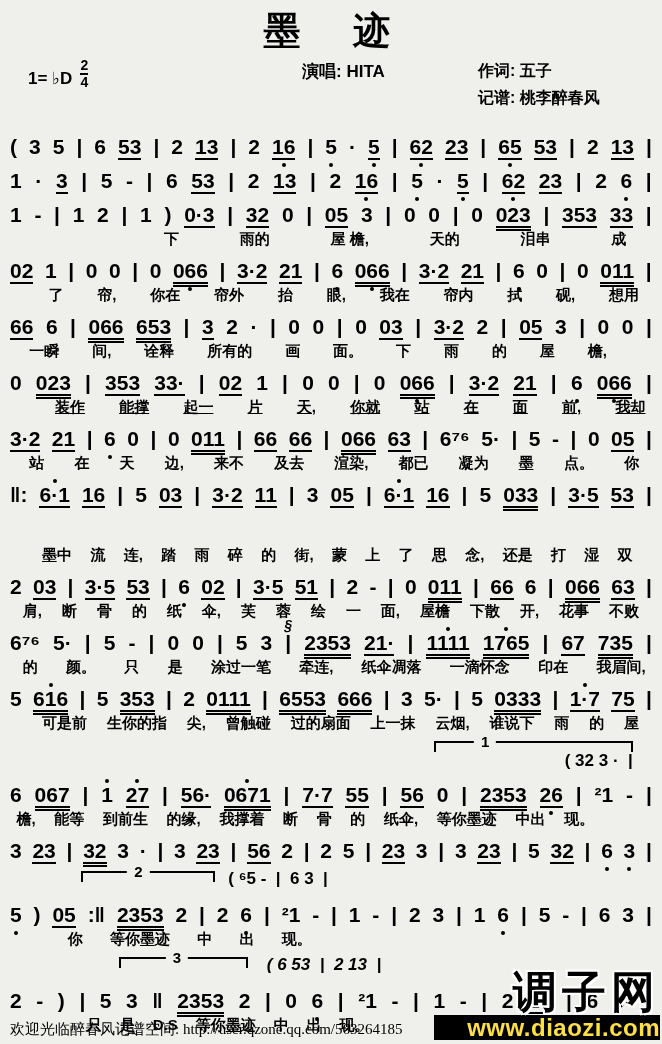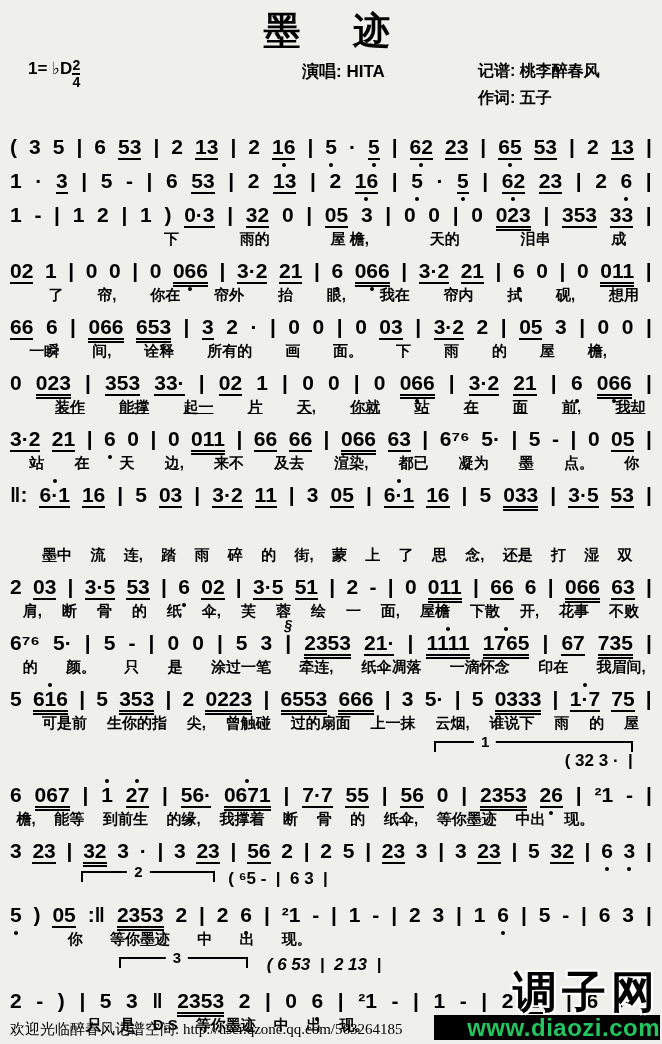--- a/index.html
+++ b/index.html
@@ -9,21 +9,21 @@
     font-family:"Liberation Sans","DejaVu Sans",sans-serif;
   }
   
   .header{position:relative;height:126px;}
   .title{
     position:absolute;left:0;right:0;top:6px;text-align:center;
     font-family:"DejaVu Serif","Liberation Serif",serif;
     font-size:37px;font-weight:bold;letter-spacing:8px;
   }
   .keysig{position:absolute;left:28px;top:58px;font-size:17px;font-weight:bold;
-          display:flex;align-items:flex-start;}
+          display:flex;gap:8px;align-items:flex-end;}
   .frac{display:inline-flex;flex-direction:column;text-align:center;
         font-size:14px;line-height:1.05;font-weight:bold;}
   .frac .den{border-top:2px solid #000;}
   .performer{position:absolute;left:302px;top:60px;font-size:17px;font-weight:bold;}
   .credits{position:absolute;left:478px;top:57px;font-size:16px;line-height:27px;font-weight:bold;}
   
   .score{padding:0 10px;}
   .notes-line{display:flex;justify-content:space-between;align-items:baseline;
               font-size:21px;font-weight:bold;height:24px;margin-top:10px;white-space:nowrap;}
   .tk{position:relative;display:inline-block;line-height:22px;}
@@ -48,39 +48,39 @@
   .vtext{position:absolute;white-space:pre;}
   .cue1 .vbracket{left:66%;right:3%;} .cue1 .vnum{left:74%;} .cue1 .vtext{right:3%;top:13px;}
   .cue2 .vbracket{left:11%;width:21%;} .cue2 .vnum{left:20%;} .cue2 .vtext{left:34%;top:1px;}
   .cue3 .vbracket{left:17%;width:20%;} .cue3 .vnum{left:26%;} .cue3 .vtext{left:40%;top:1px;font-style:italic;}
   
   .footer-note{position:absolute;left:10px;bottom:5px;font-size:15px;
                font-family:"Liberation Serif","DejaVu Serif",serif;}
   .logo{position:absolute;right:2px;bottom:4px;width:226px;text-align:right;}
   .logo-cn{font-size:44px;font-weight:bold;letter-spacing:5px;line-height:1.05;
            text-shadow:2px 2px 0 #fff,-2px -2px 0 #fff,2px -2px 0 #fff,-2px 2px 0 #fff;}
-  .logo-bar{background:#000;color:#22c55e;font-size:24px;font-weight:bold;
+  .logo-bar{background:#000;color:#fde047;font-size:24px;font-weight:bold;
             line-height:25px;letter-spacing:0.5px;}
 </style>
 </head>
 <body>
 
 <div class="header">
   <div class="title">墨　迹</div>
   <div class="keysig">
     <span>1= ♭D</span>
     <span class="frac">
       <b class="num">2</b>
       <b class="den">4</b>
     </span>
   </div>
   <div class="performer">演唱: HITA</div>
   <div class="credits">
+    <div>作词: 五子</div>
     <div>记谱: 桃李醉春风</div>
-    <div>作词: 五子</div>
   </div>
 </div>
 
 <div class="score">
     <div class="notes-line">
       <span class="tk">(</span>
       <span class="tk">3</span>
       <span class="tk">5</span>
       <span class="tk">|</span>
       <span class="tk">6</span>
@@ -447,21 +447,21 @@
       <span>我眉间,</span>
     </div>
     <div class="notes-line">
       <span class="tk">5</span>
       <span class="tk u2">616<i class="dot da"></i></span>
       <span class="tk">|</span>
       <span class="tk">5</span>
       <span class="tk u2">353</span>
       <span class="tk">|</span>
       <span class="tk">2</span>
-      <span class="tk u2">0223</span>
+      <span class="tk u2">0111</span>
       <span class="tk">|</span>
       <span class="tk u2">6553</span>
       <span class="tk u2">666</span>
       <span class="tk">|</span>
       <span class="tk">3</span>
       <span class="tk">5·</span>
       <span class="tk">|</span>
       <span class="tk">5</span>
       <span class="tk u2">0333</span>
       <span class="tk">|</span>

